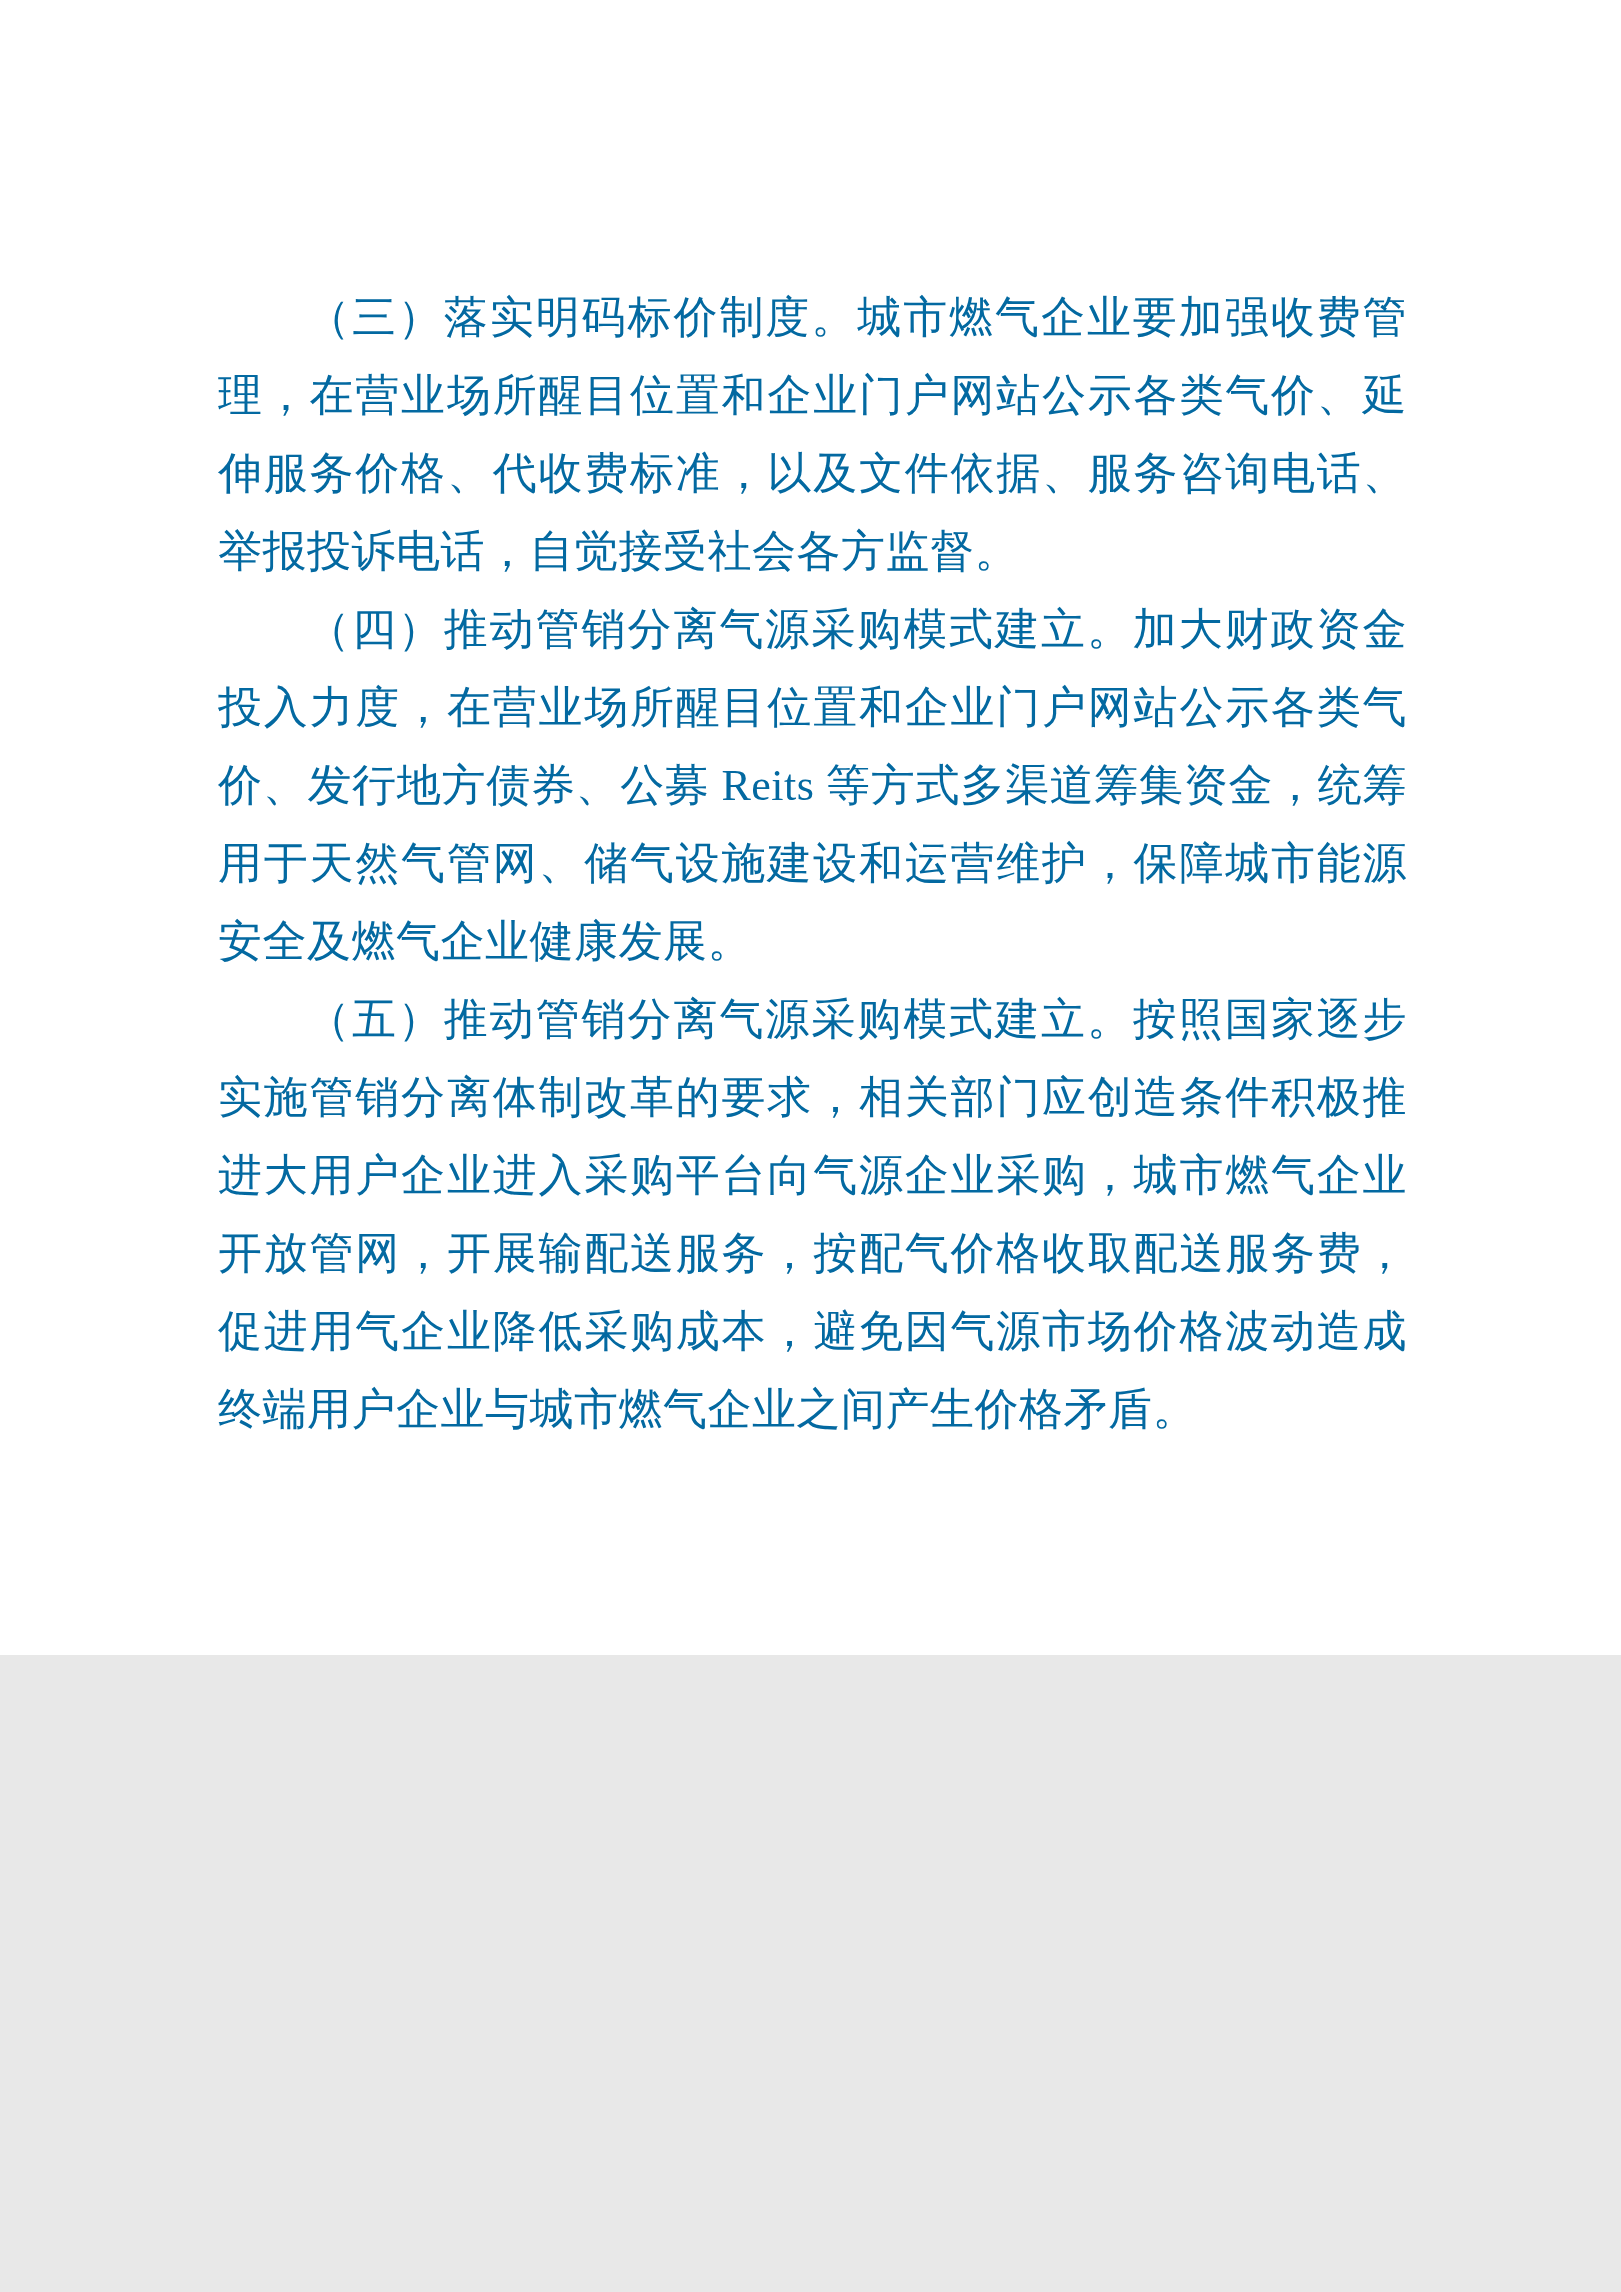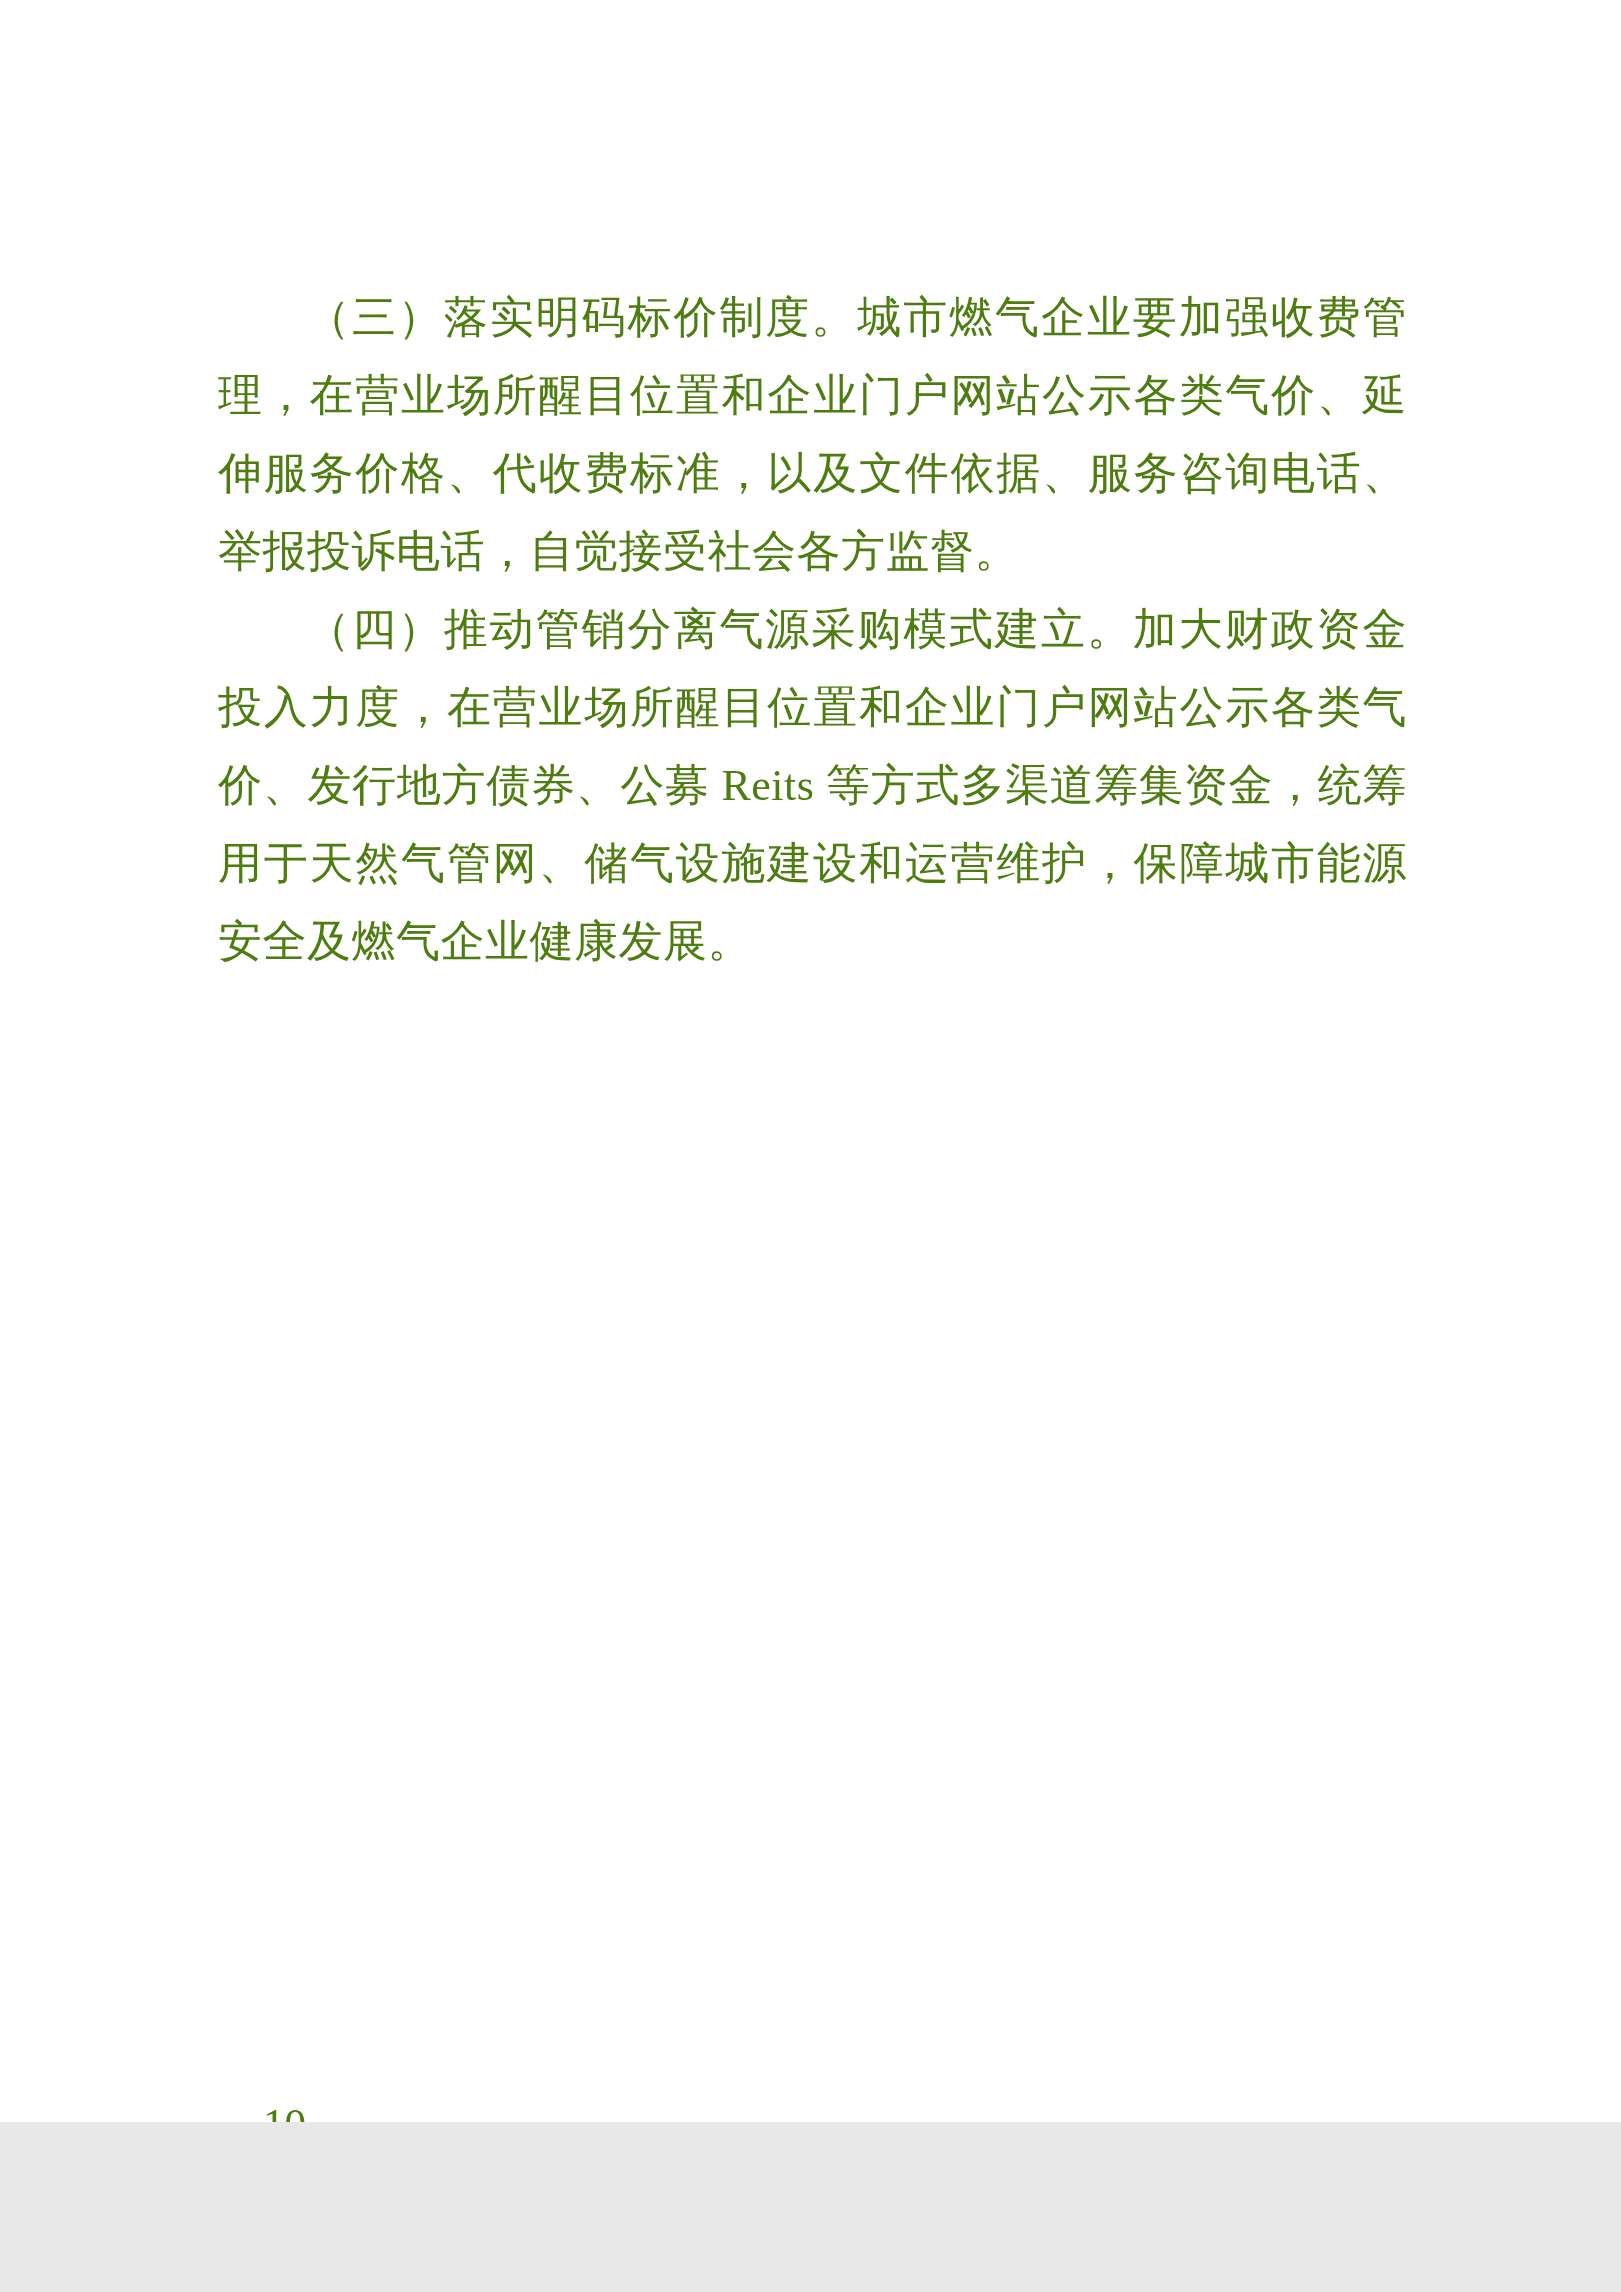--- a/index.html
+++ b/index.html
@@ -3,26 +3,26 @@
 <meta charset="utf-8">
 <style>
   html, body {
     margin: 0;
     padding: 0;
     background: #e8e8e8;
   }
   .page {
     position: relative;
     width: 1621px;
-    height: 2122px;
+    height: 1655px;
     margin: 0 auto;
     background: #ffffff;
     overflow: hidden;
     font-family: "Liberation Serif", "DejaVu Serif", serif;
-    color: #4d7c0f;
+    color: #0369a1;
   }
   .content {
     position: absolute;
     left: 218px;
     top: 279px;
     width: 1189px;
     font-size: 44px;
     line-height: 78px;
     text-align: justify;
     text-justify: inter-character;
@@ -60,20 +60,21 @@
 <body>
 
 <div class="page">
 
   <div class="content">
 
     <p class="para"><span class="para-lead">（三）落实明码标价制度。</span><span class="para-body">城市燃气企业要加强收费管理，在营业场所醒目位置和企业门户网站公示各类气价、延伸服务价格、代收费标准，以及文件依据、服务咨询电话、举报投诉电话，自觉接受社会各方监督。</span></p>
 
     <p class="para"><span class="para-lead">（四）推动管销分离气源采购模式建立。</span><span class="para-body">加大财政资金投入力度，在营业场所醒目位置和企业门户网站公示各类气价、发行地方债券、公募 Reits 等方式多渠道筹集资金，统筹用于天然气管网、储气设施建设和运营维护，保障城市能源安全及燃气企业健康发展。</span></p>
 
+    <p class="para"><span class="para-lead">（五）推动管销分离气源采购模式建立。</span><span class="para-body">按照国家逐步实施管销分离体制改革的要求，相关部门应创造条件积极推进大用户企业进入采购平台向气源企业采购，城市燃气企业开放管网，开展输配送服务，按配气价格收取配送服务费，促进用气企业降低采购成本，避免因气源市场价格波动造成终端用户企业与城市燃气企业之间产生价格矛盾。</span></p>
 
   </div>
 
   <div class="footer">
     <span class="footer-dash">—</span>
     <span class="footer-num">10</span>
     <span class="footer-dash">—</span>
   </div>
 
 </div>

